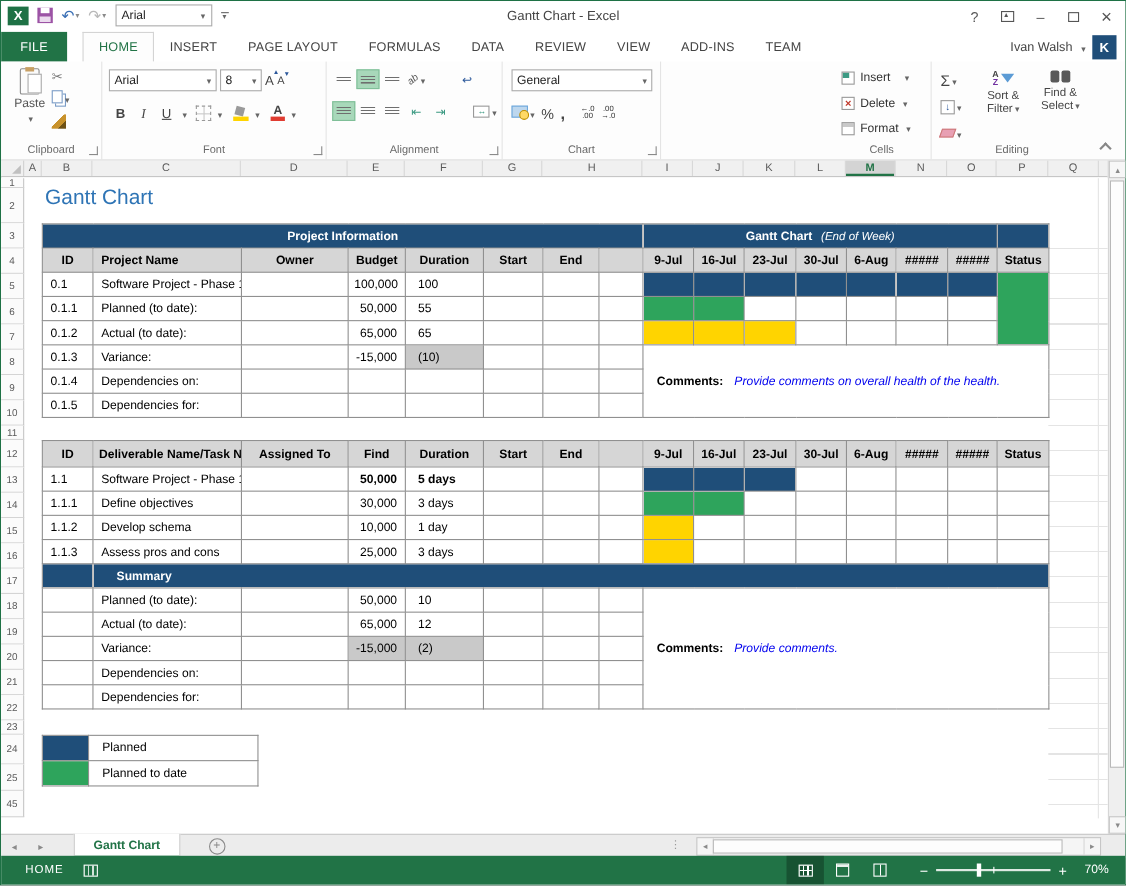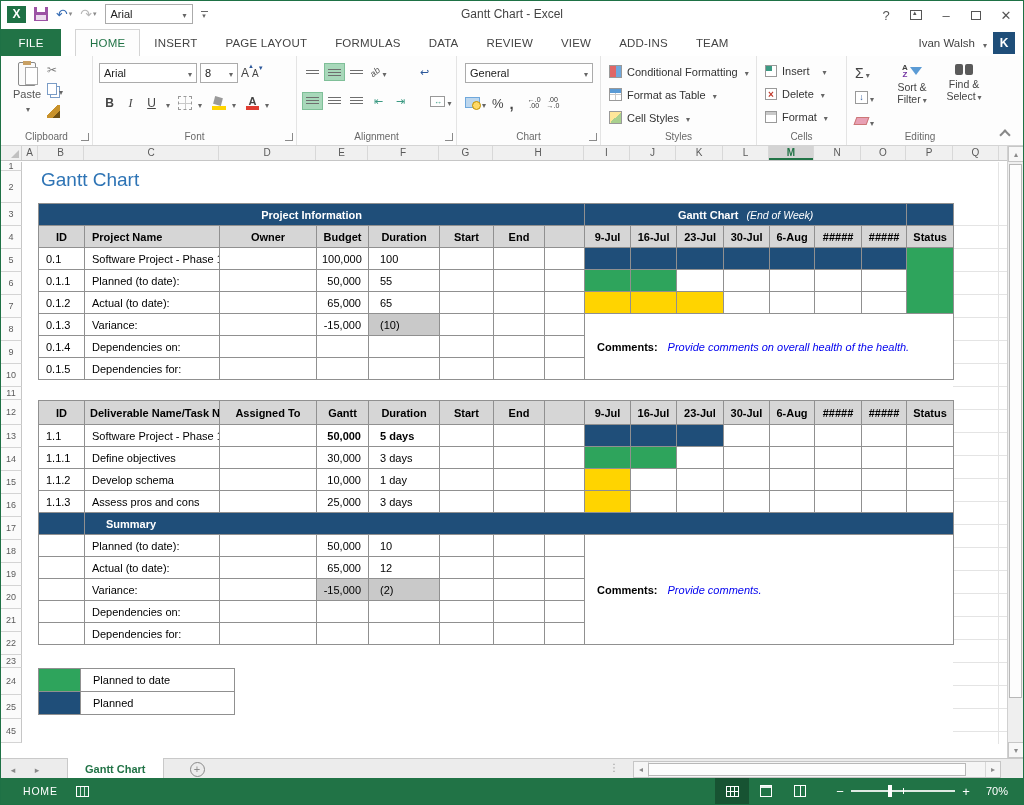--- a/index.html
+++ b/index.html
@@ -423,38 +423,20 @@
         <span class="comma">,</span>
         <span class="dec-ic" style="margin-left:8px;">←.0
 .00</span>
         <span class="dec-ic">.00
 →.0</span>
       </div>
       <div class="glabel">Chart</div>
       <span class="launcher"></span>
     </div>
 
-    <div class="group g-styles">
-      <div class="stylerow" style="top:9px;">
-        <span class="cf-ic"></span>
-        <span>Conditional Formatting</span>
-          <span class="dd"></span>
-      </div>
-      <div class="stylerow" style="top:32px;">
-        <span class="ft-ic"></span>
-        <span>Format as Table</span>
-          <span class="dd"></span>
-      </div>
-      <div class="stylerow" style="top:55px;">
-        <span class="cs-ic"></span>
-        <span>Cell Styles</span>
-          <span class="dd"></span>
-      </div>
-      <div class="glabel">Styles</div>
-    </div>
 
     <div class="group g-cells">
       <div class="cellrow" style="top:9px;">
         <span class="ins-ic"></span>
         <span>Insert</span>
           <span class="dd" style="margin-left:6px;"></span>
       </div>
       <div class="cellrow" style="top:32px;">
         <span class="del-ic">×</span>
         <span>Delete</span>
@@ -710,21 +692,21 @@
         <col style="width:45px">
           <col style="width:47px">
           <col style="width:45px">
           <col style="width:47px">
       </colgroup>
       <tbody>
           <tr class="hdr h2">
         <td>ID</td>
         <td class="wraphdr">Deliverable Name/Task Name</td>
         <td>Assigned To</td>
-        <td>Gantt</td>
+        <td>Find</td>
         <td>Duration</td>
         <td>Start</td>
         <td>End</td>
         <td></td>
         <td>9-Jul</td>
         <td>16-Jul</td>
         <td>23-Jul</td>
         <td>30-Jul</td>
         <td>6-Aug</td>
         <td>#####</td>
@@ -861,26 +843,26 @@
     </tbody>
       </table>
 
     <table class="xt legend">
       <colgroup>
           <col style="width:42px">
           <col style="width:154px">
         </colgroup>
       <tbody>
           <tr>
+        <td class="sw" style="background: rgb(31, 78, 121);"></td>
+        <td class="ll">Planned</td>
+      </tr>
+      <tr>
         <td class="sw" style="background: rgb(46, 164, 92);"></td>
         <td class="ll">Planned to date</td>
-      </tr>
-      <tr>
-        <td class="sw" style="background: rgb(31, 78, 121);"></td>
-        <td class="ll">Planned</td>
       </tr>
     </tbody>
       </table>
   </div>
 
   <div class="tabbar">
     <span class="nav">◂</span>
     <span class="nav">▸</span>
     <div class="sheettab">Gantt Chart</div>
     <span class="addsheet">+</span>

